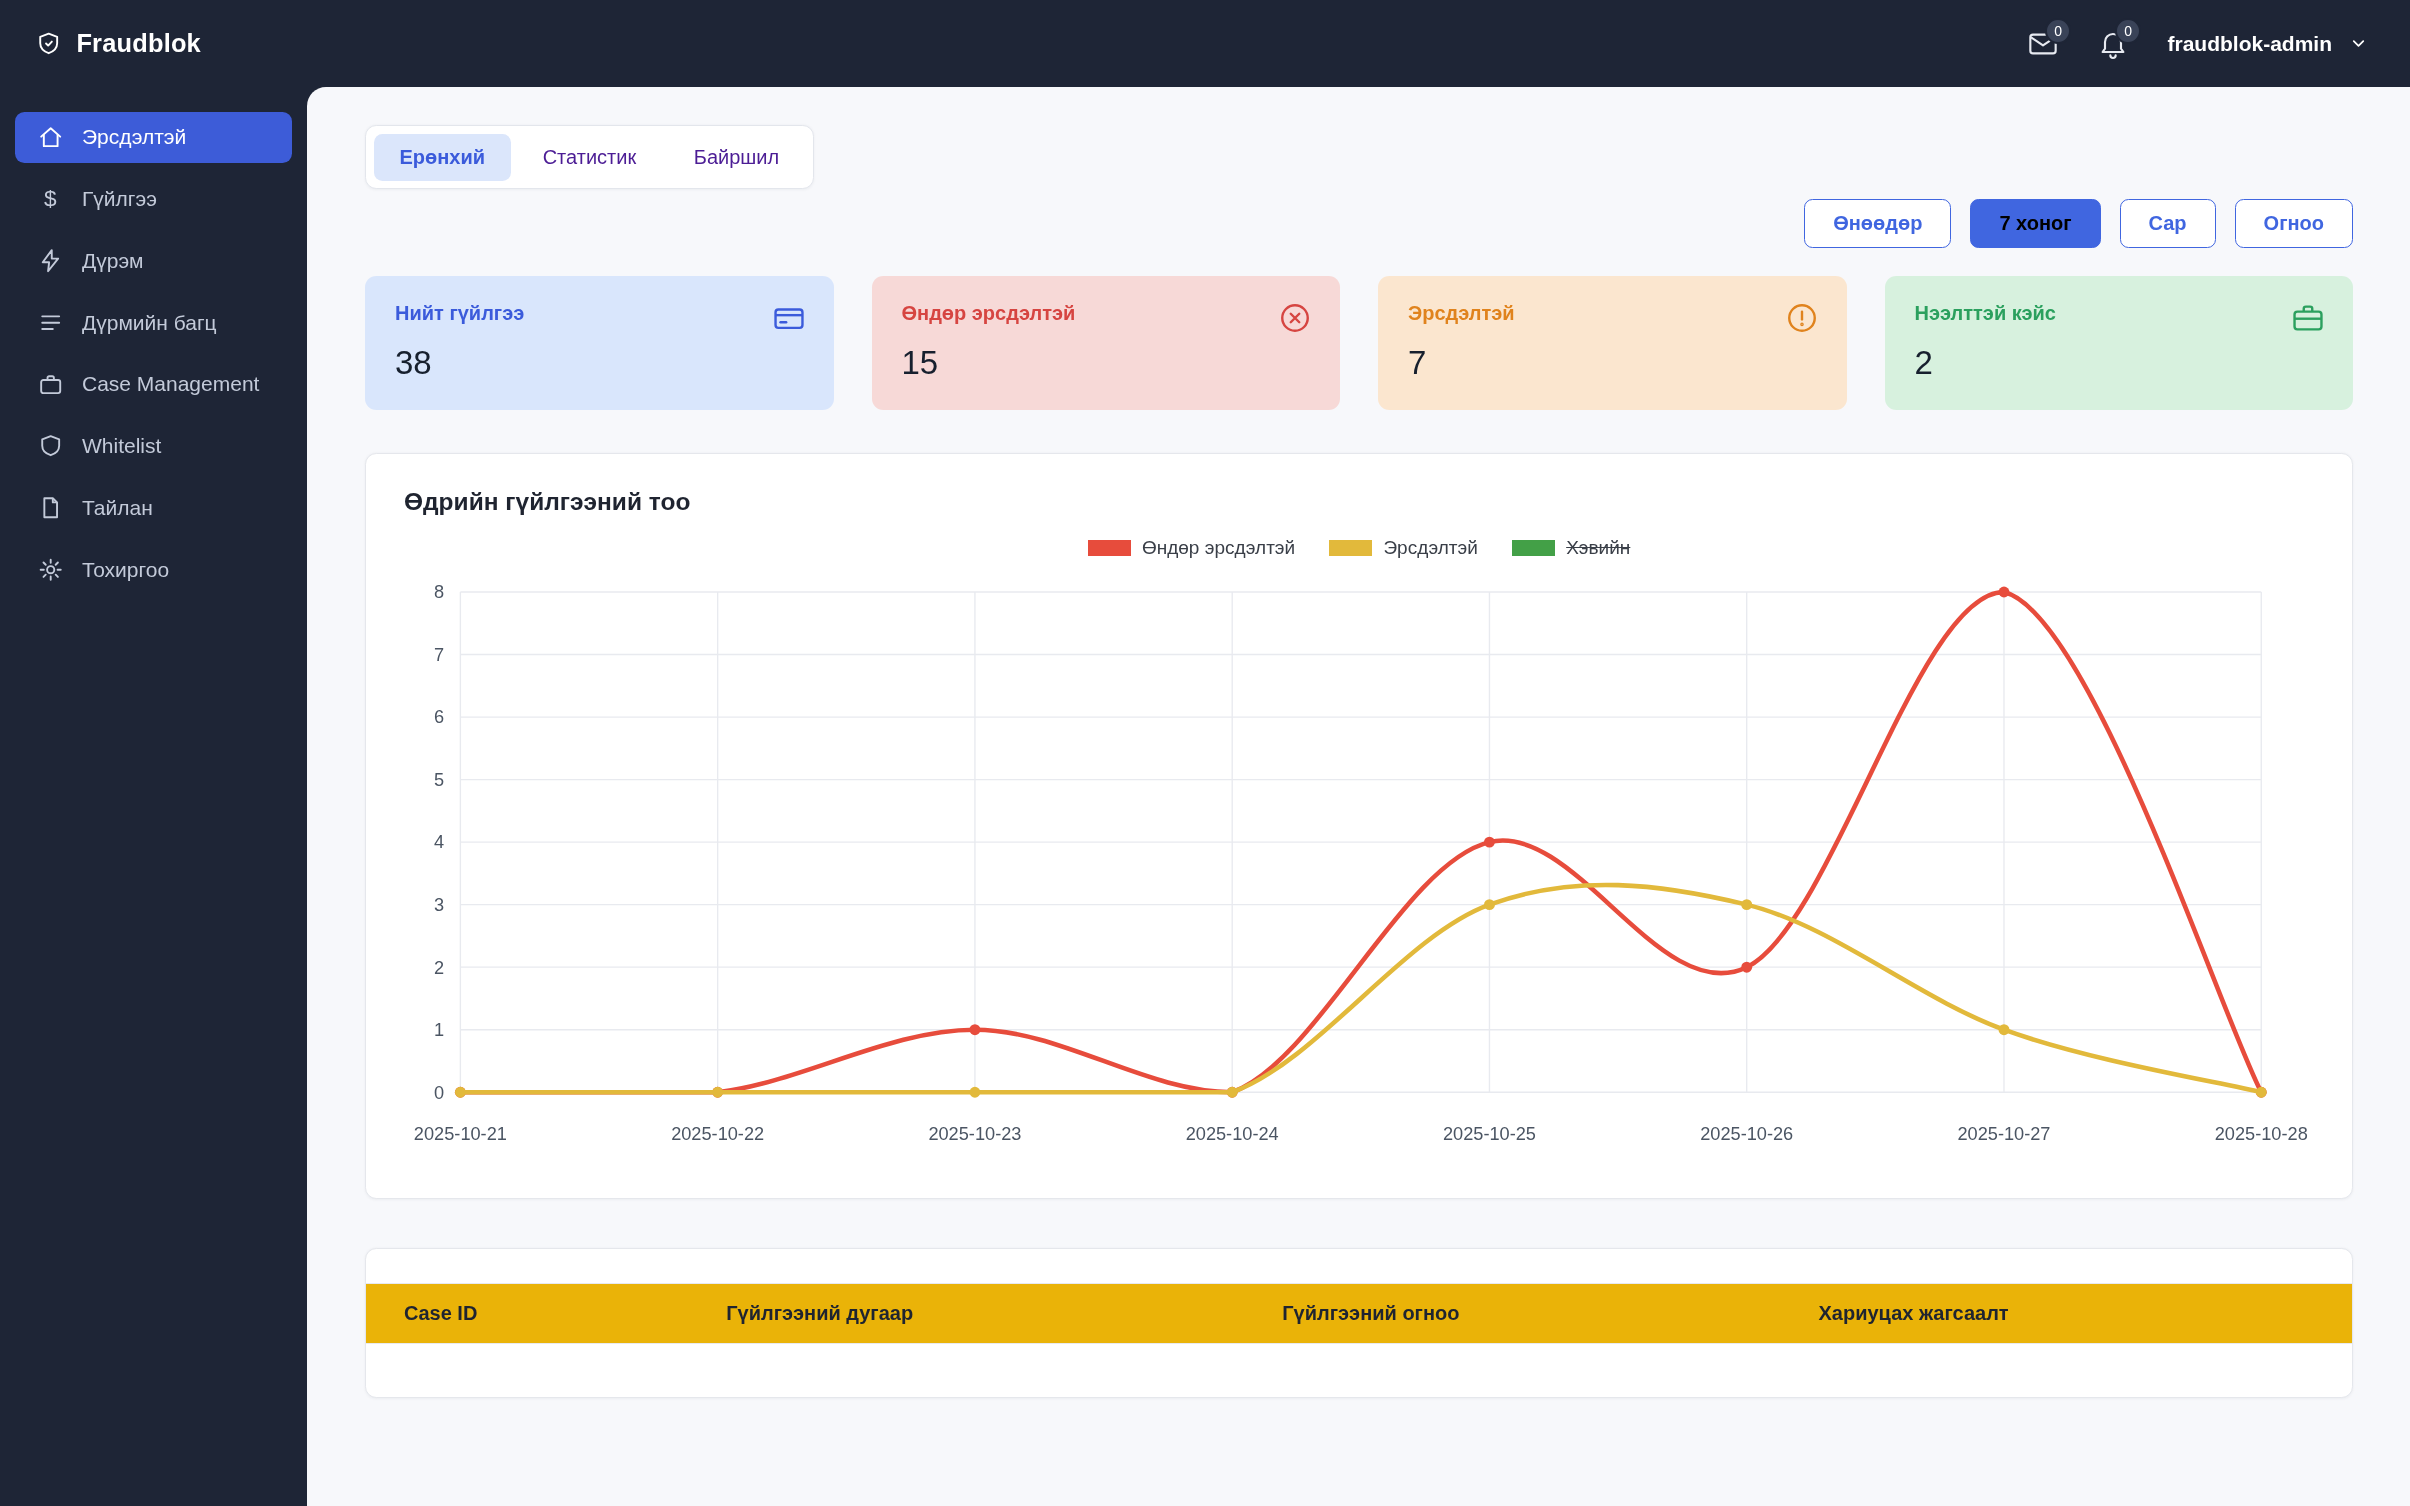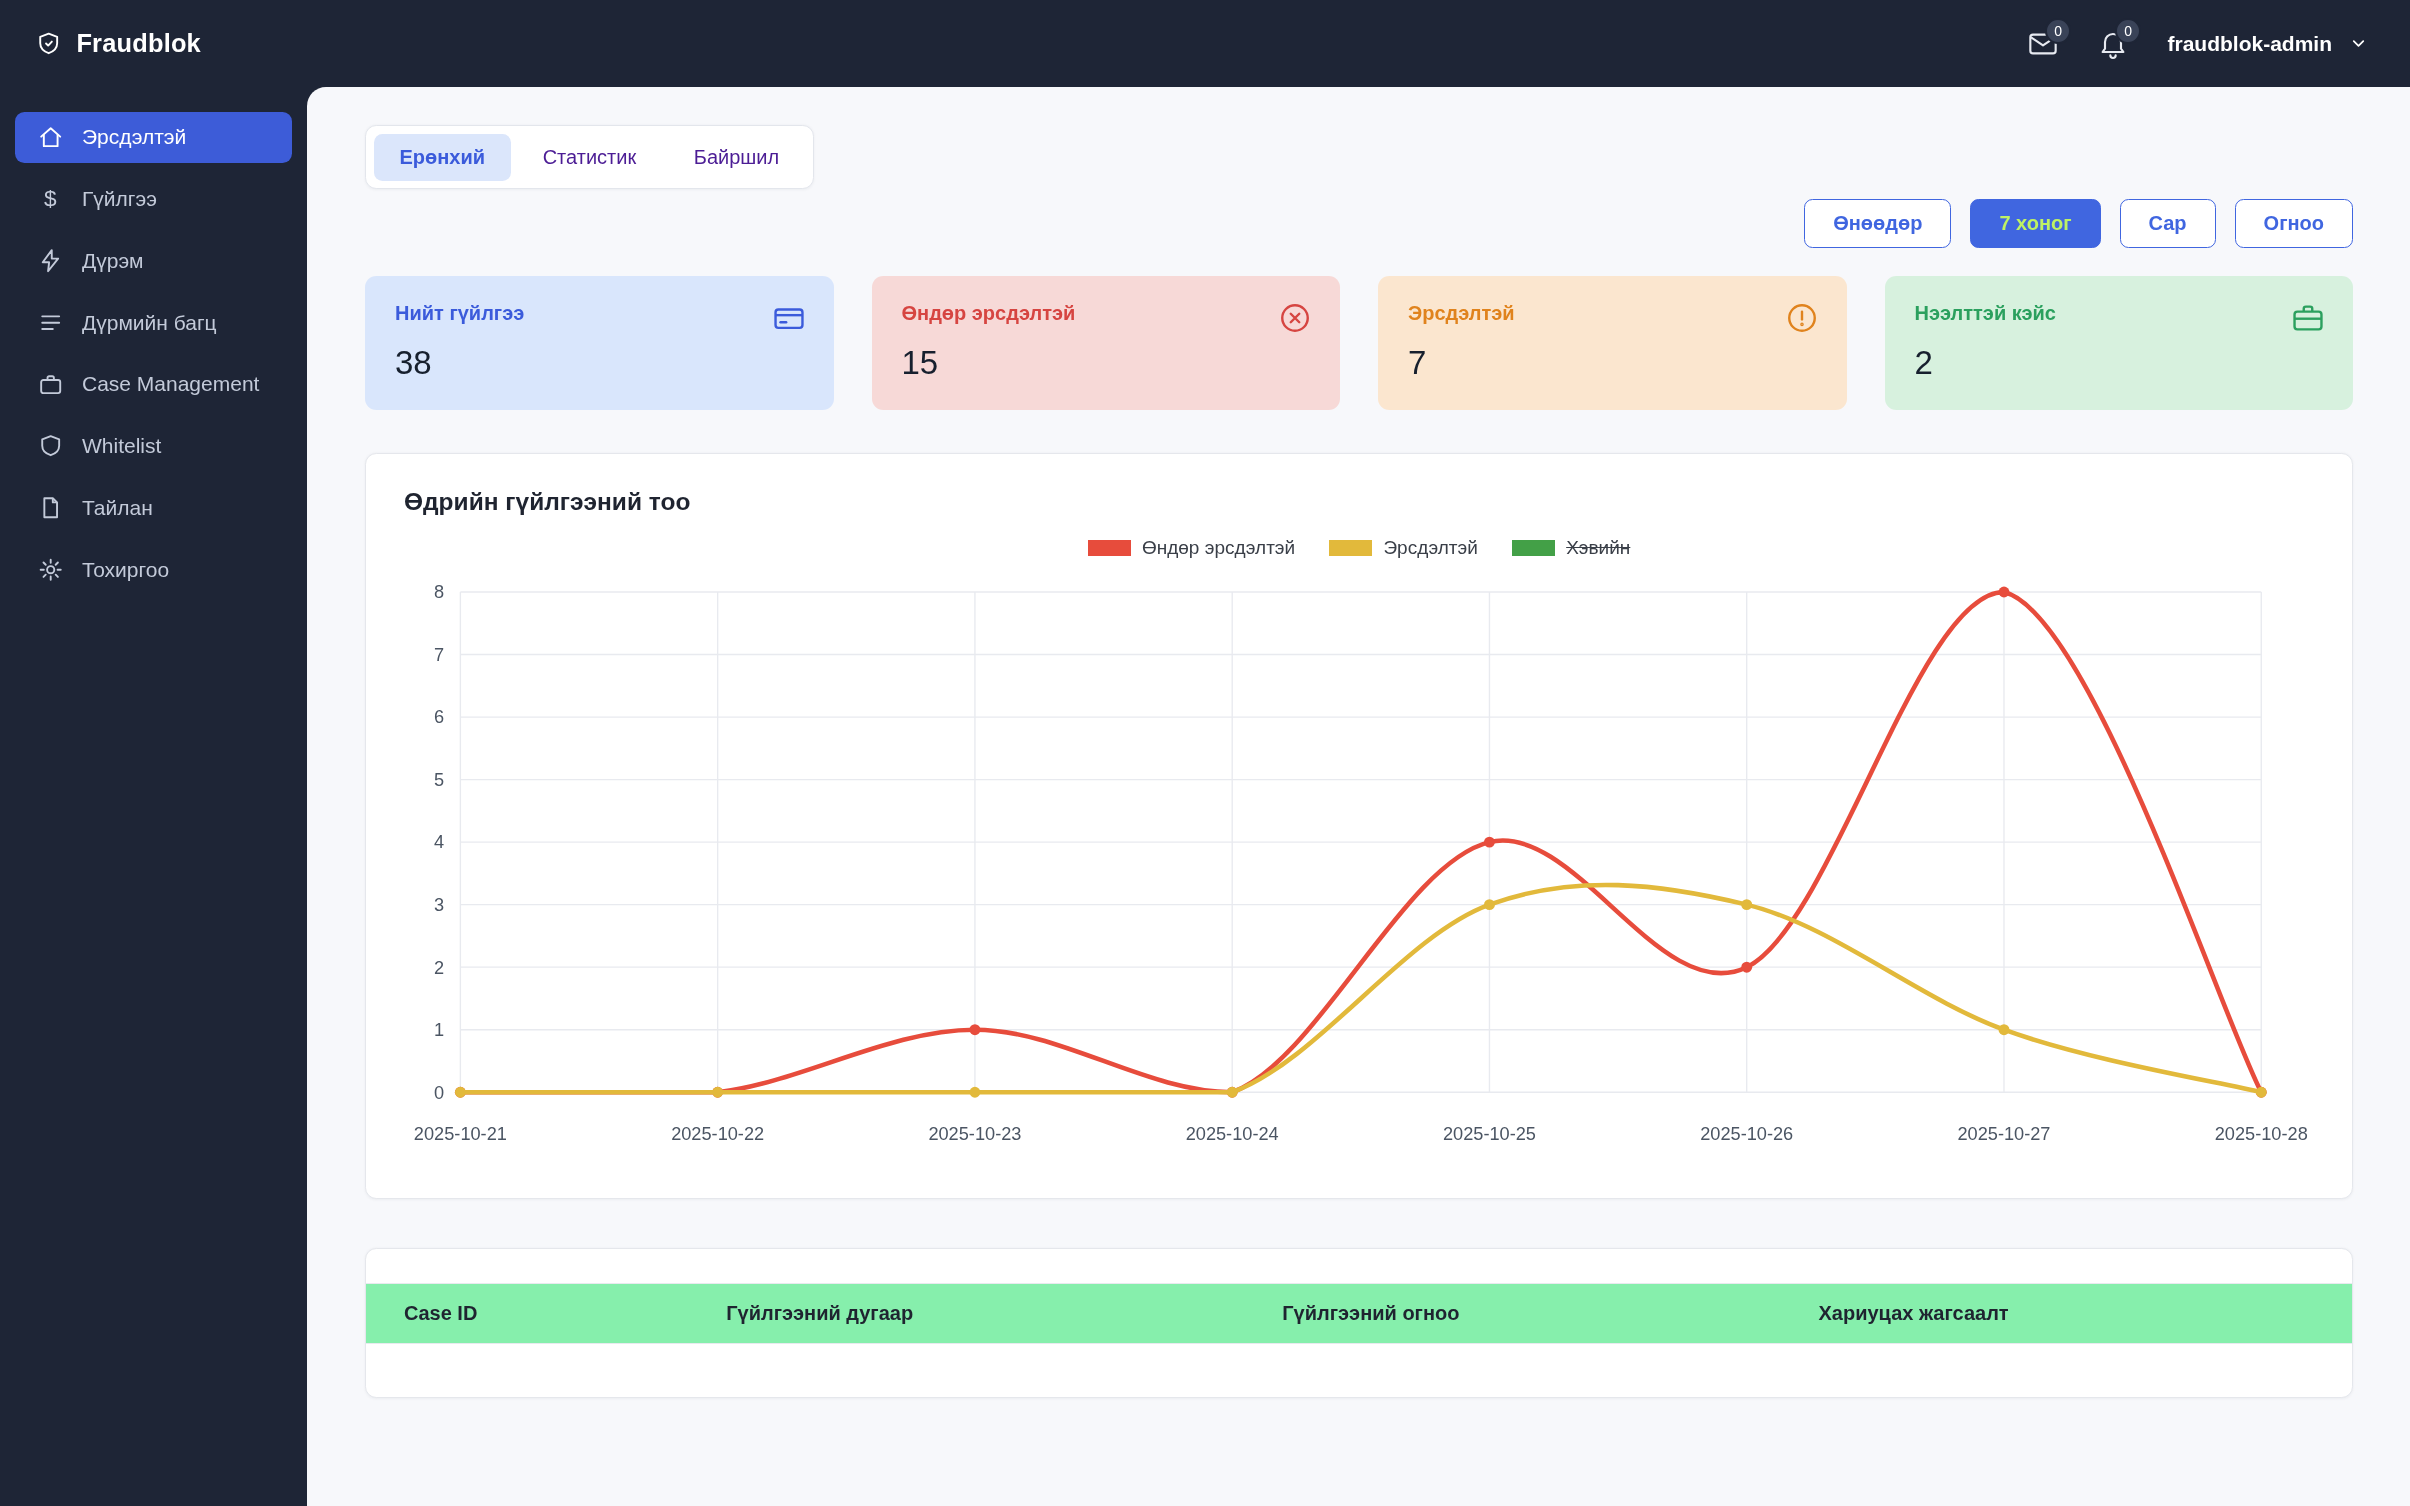--- a/index.html
+++ b/index.html
@@ -31,21 +31,21 @@
   .content { flex: 1; background: #f7f8fb; border-top-left-radius: 19px; padding: 38px 58px 0; overflow: hidden; }
 
   
   .tabs-card { display: inline-flex; gap: 5.6px; background: #ffffff; border: 0.9px solid #e3e6ec; border-radius: 11.3px; padding: 7.5px; box-shadow: 0 0.9px 2.8px rgba(20,30,60,.05); }
   .tab { font-size: 20px; padding: 12.2px 26px; border-radius: 8.5px; color: #4c1d95; background: transparent; border: none; cursor: pointer; font-family: inherit; }
   .tab.active { background: #dbe6fb; color: #3b5bdb; font-weight: 600; }
 
   
   .filters { display: flex; justify-content: flex-end; gap: 19px; margin-top: 9.4px; }
   .filter-btn { padding: 12.2px 28px; font-size: 20px; font-weight: 600; border-radius: 8.5px; border: 1.9px solid #4066e0; color: #4066e0; background: #ffffff; cursor: pointer; font-family: inherit; }
-  .filter-btn.active { background: #4066e0; color: #bef264; }
+  .filter-btn.active { background: #4066e0; color: #000000; }
 
   
   .stats { display: flex; gap: 38px; margin-top: 28px; }
   .stat-card { flex: 1; height: 134px; border-radius: 11.3px; padding: 25.4px 30px; position: relative; }
   .stat-label { font-size: 20px; font-weight: 600; }
   .stat-value { font-size: 33px; color: #17202e; margin-top: 19px; }
   .stat-icon { position: absolute; top: 24.5px; right: 28px; width: 34px; height: 34px; }
   .stat-icon svg { width: 34px; height: 34px; }
   .stat-blue   { background: #d9e6fc; } .stat-blue .stat-label   { color: #3b5bdb; } .stat-blue .stat-icon   { color: #3b5bdb; }
   .stat-red    { background: #f7d9d7; } .stat-red .stat-label    { color: #d64541; } .stat-red .stat-icon    { color: #d64541; }
@@ -61,21 +61,21 @@
   .legend-swatch { width: 43px; height: 16px; display: inline-block; }
   .legend-label { font-size: 19px; color: #3a3f48; }
   .legend-label.hidden-series { text-decoration: line-through; }
   #chart-svg { width: 100%; height: 603px; display: block; overflow: visible; }
   .tick { font-size: 20px; fill: #4b5563; font-family: "Liberation Sans", sans-serif; }
 
   
   .table-card { margin-top: 49px; margin-bottom: 38px; padding: 34px 0 53px; }
   .table-card .card-title { padding: 0 38px; margin-bottom: 28px; }
   table { width: 100%; border-collapse: collapse; }
-  thead tr { background: #86efac; border-top: 0.9px solid #e8eaef; border-bottom: 0.9px solid #e8eaef; }
+  thead tr { background: #eab308; border-top: 0.9px solid #e8eaef; border-bottom: 0.9px solid #e8eaef; }
   th { text-align: left; font-size: 20px; font-weight: 700; color: #1f2430; padding: 18px 22.6px; }
   th:first-child { padding-left: 38px; }
 </style>
 </head>
 <body>
 
 <div class="app">
 
   <aside class="sidebar">
     <div class="logo">

